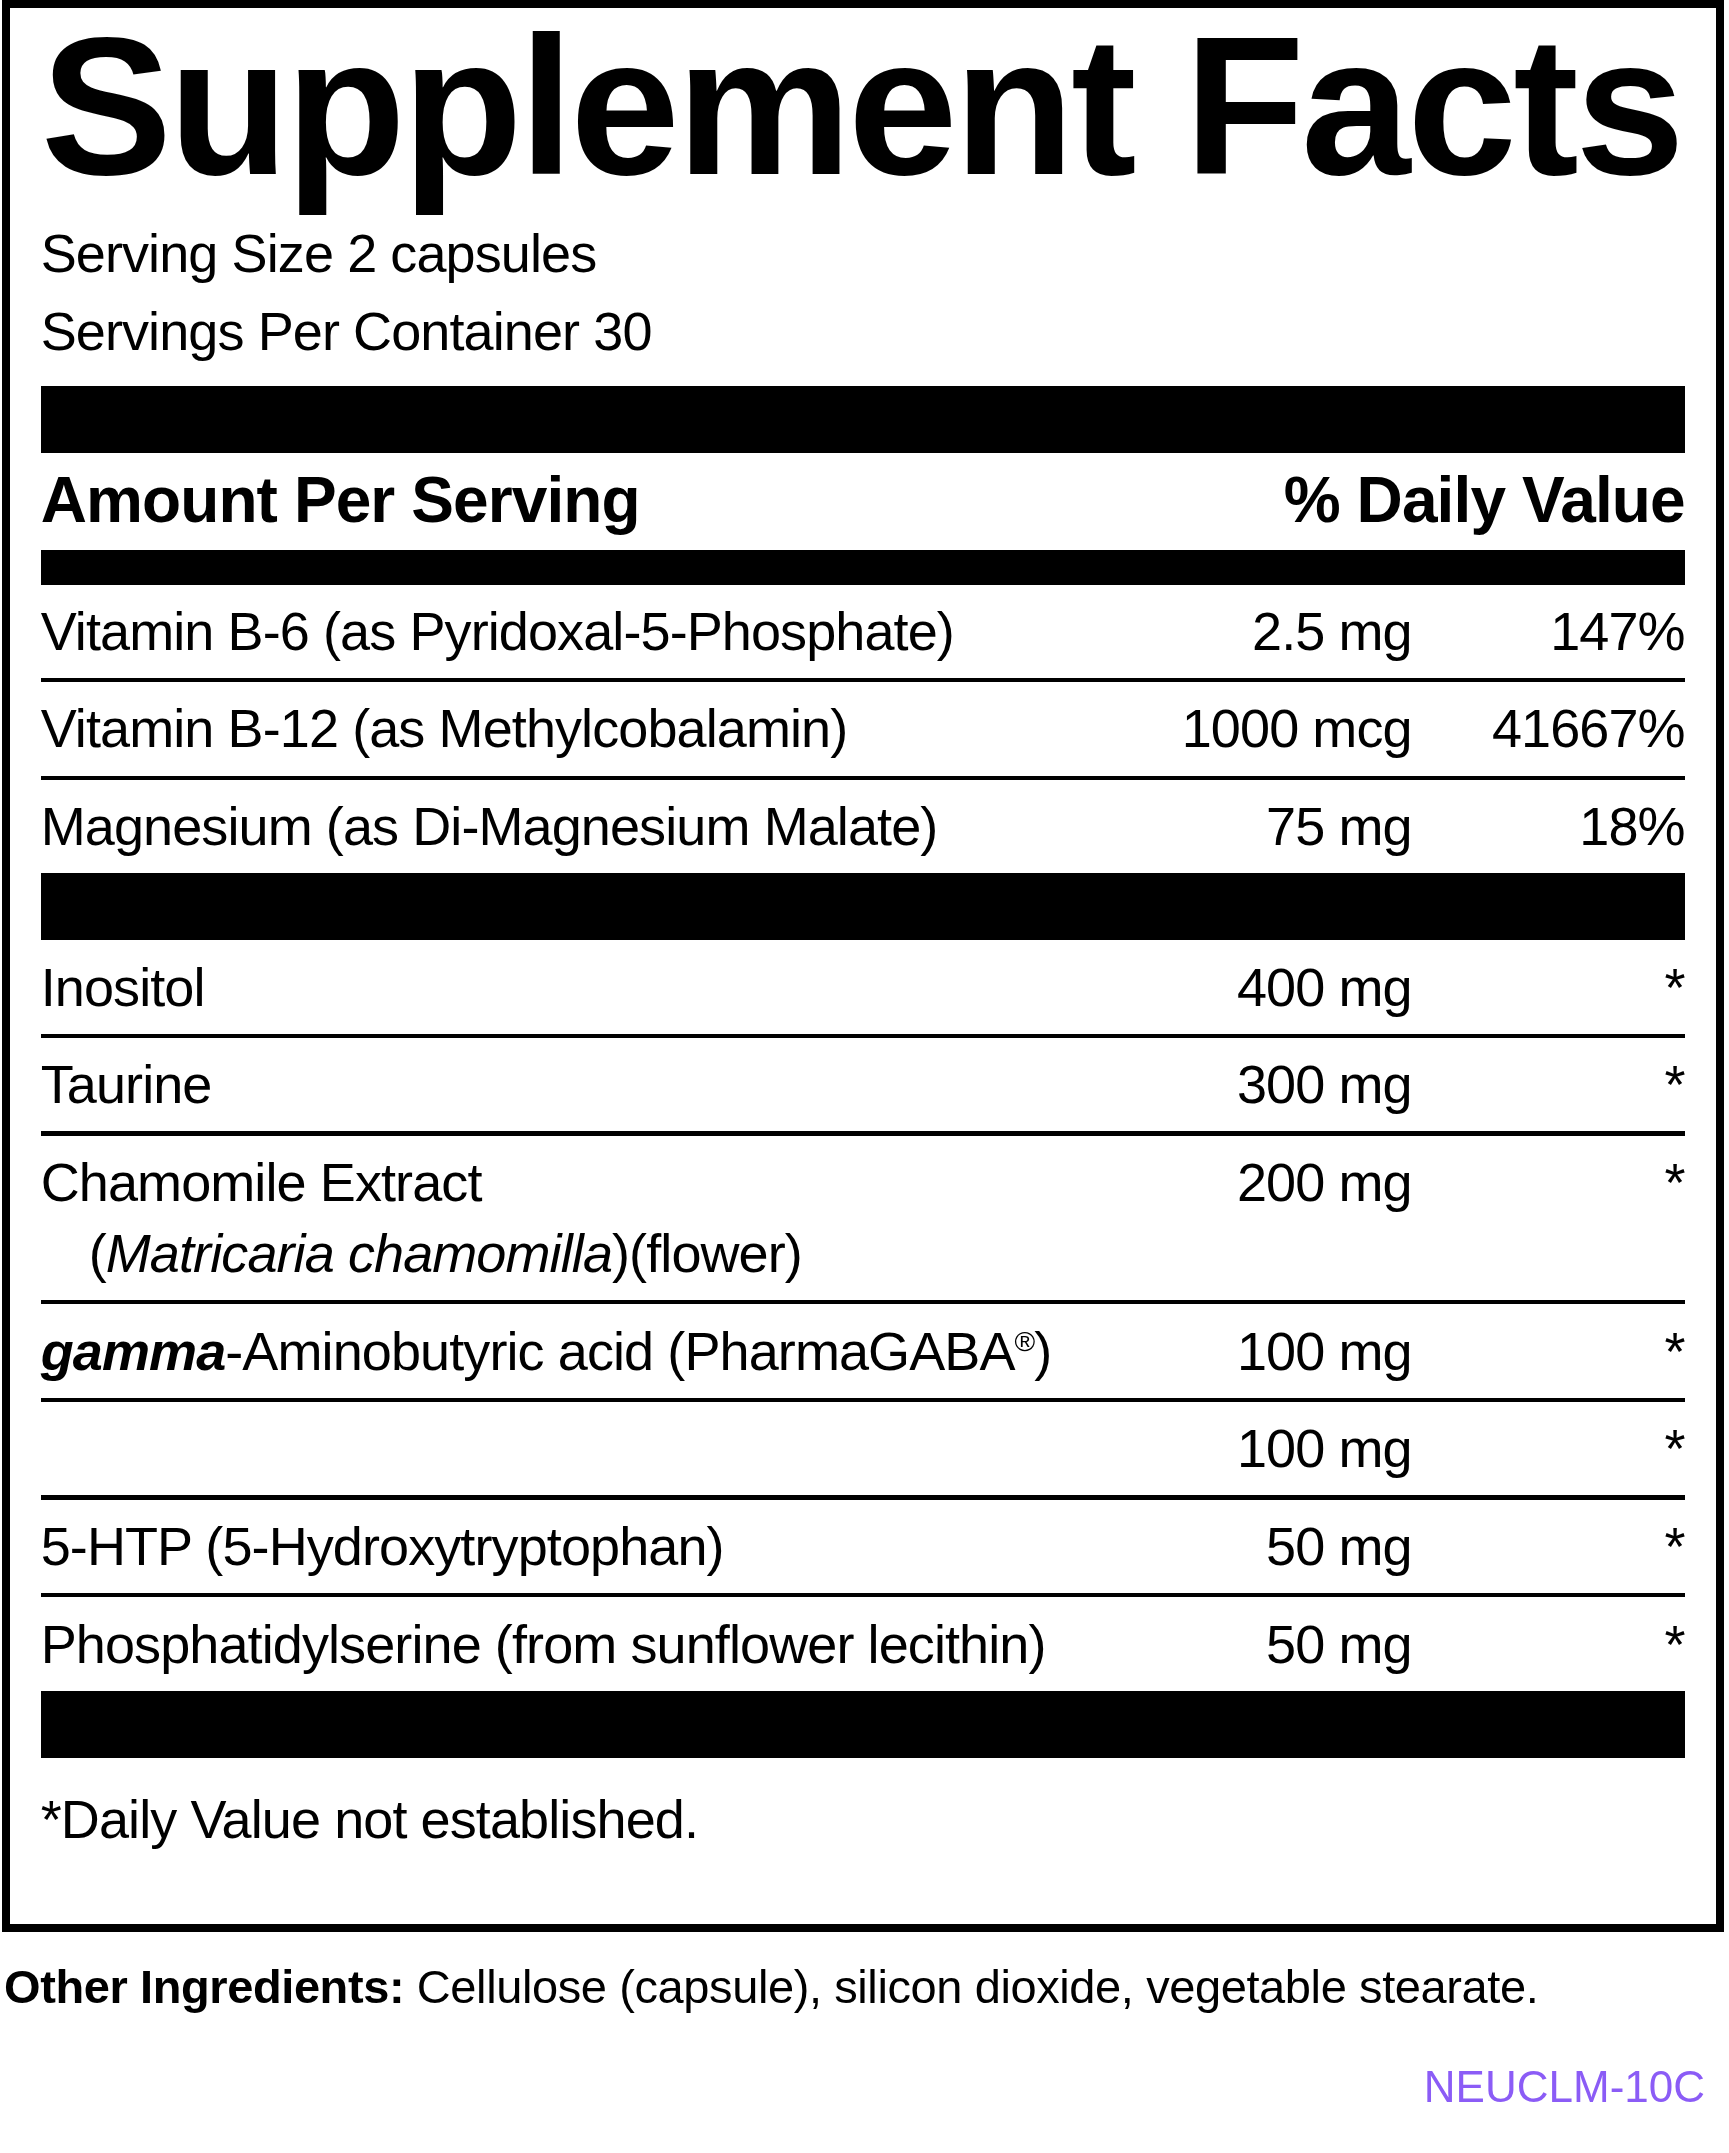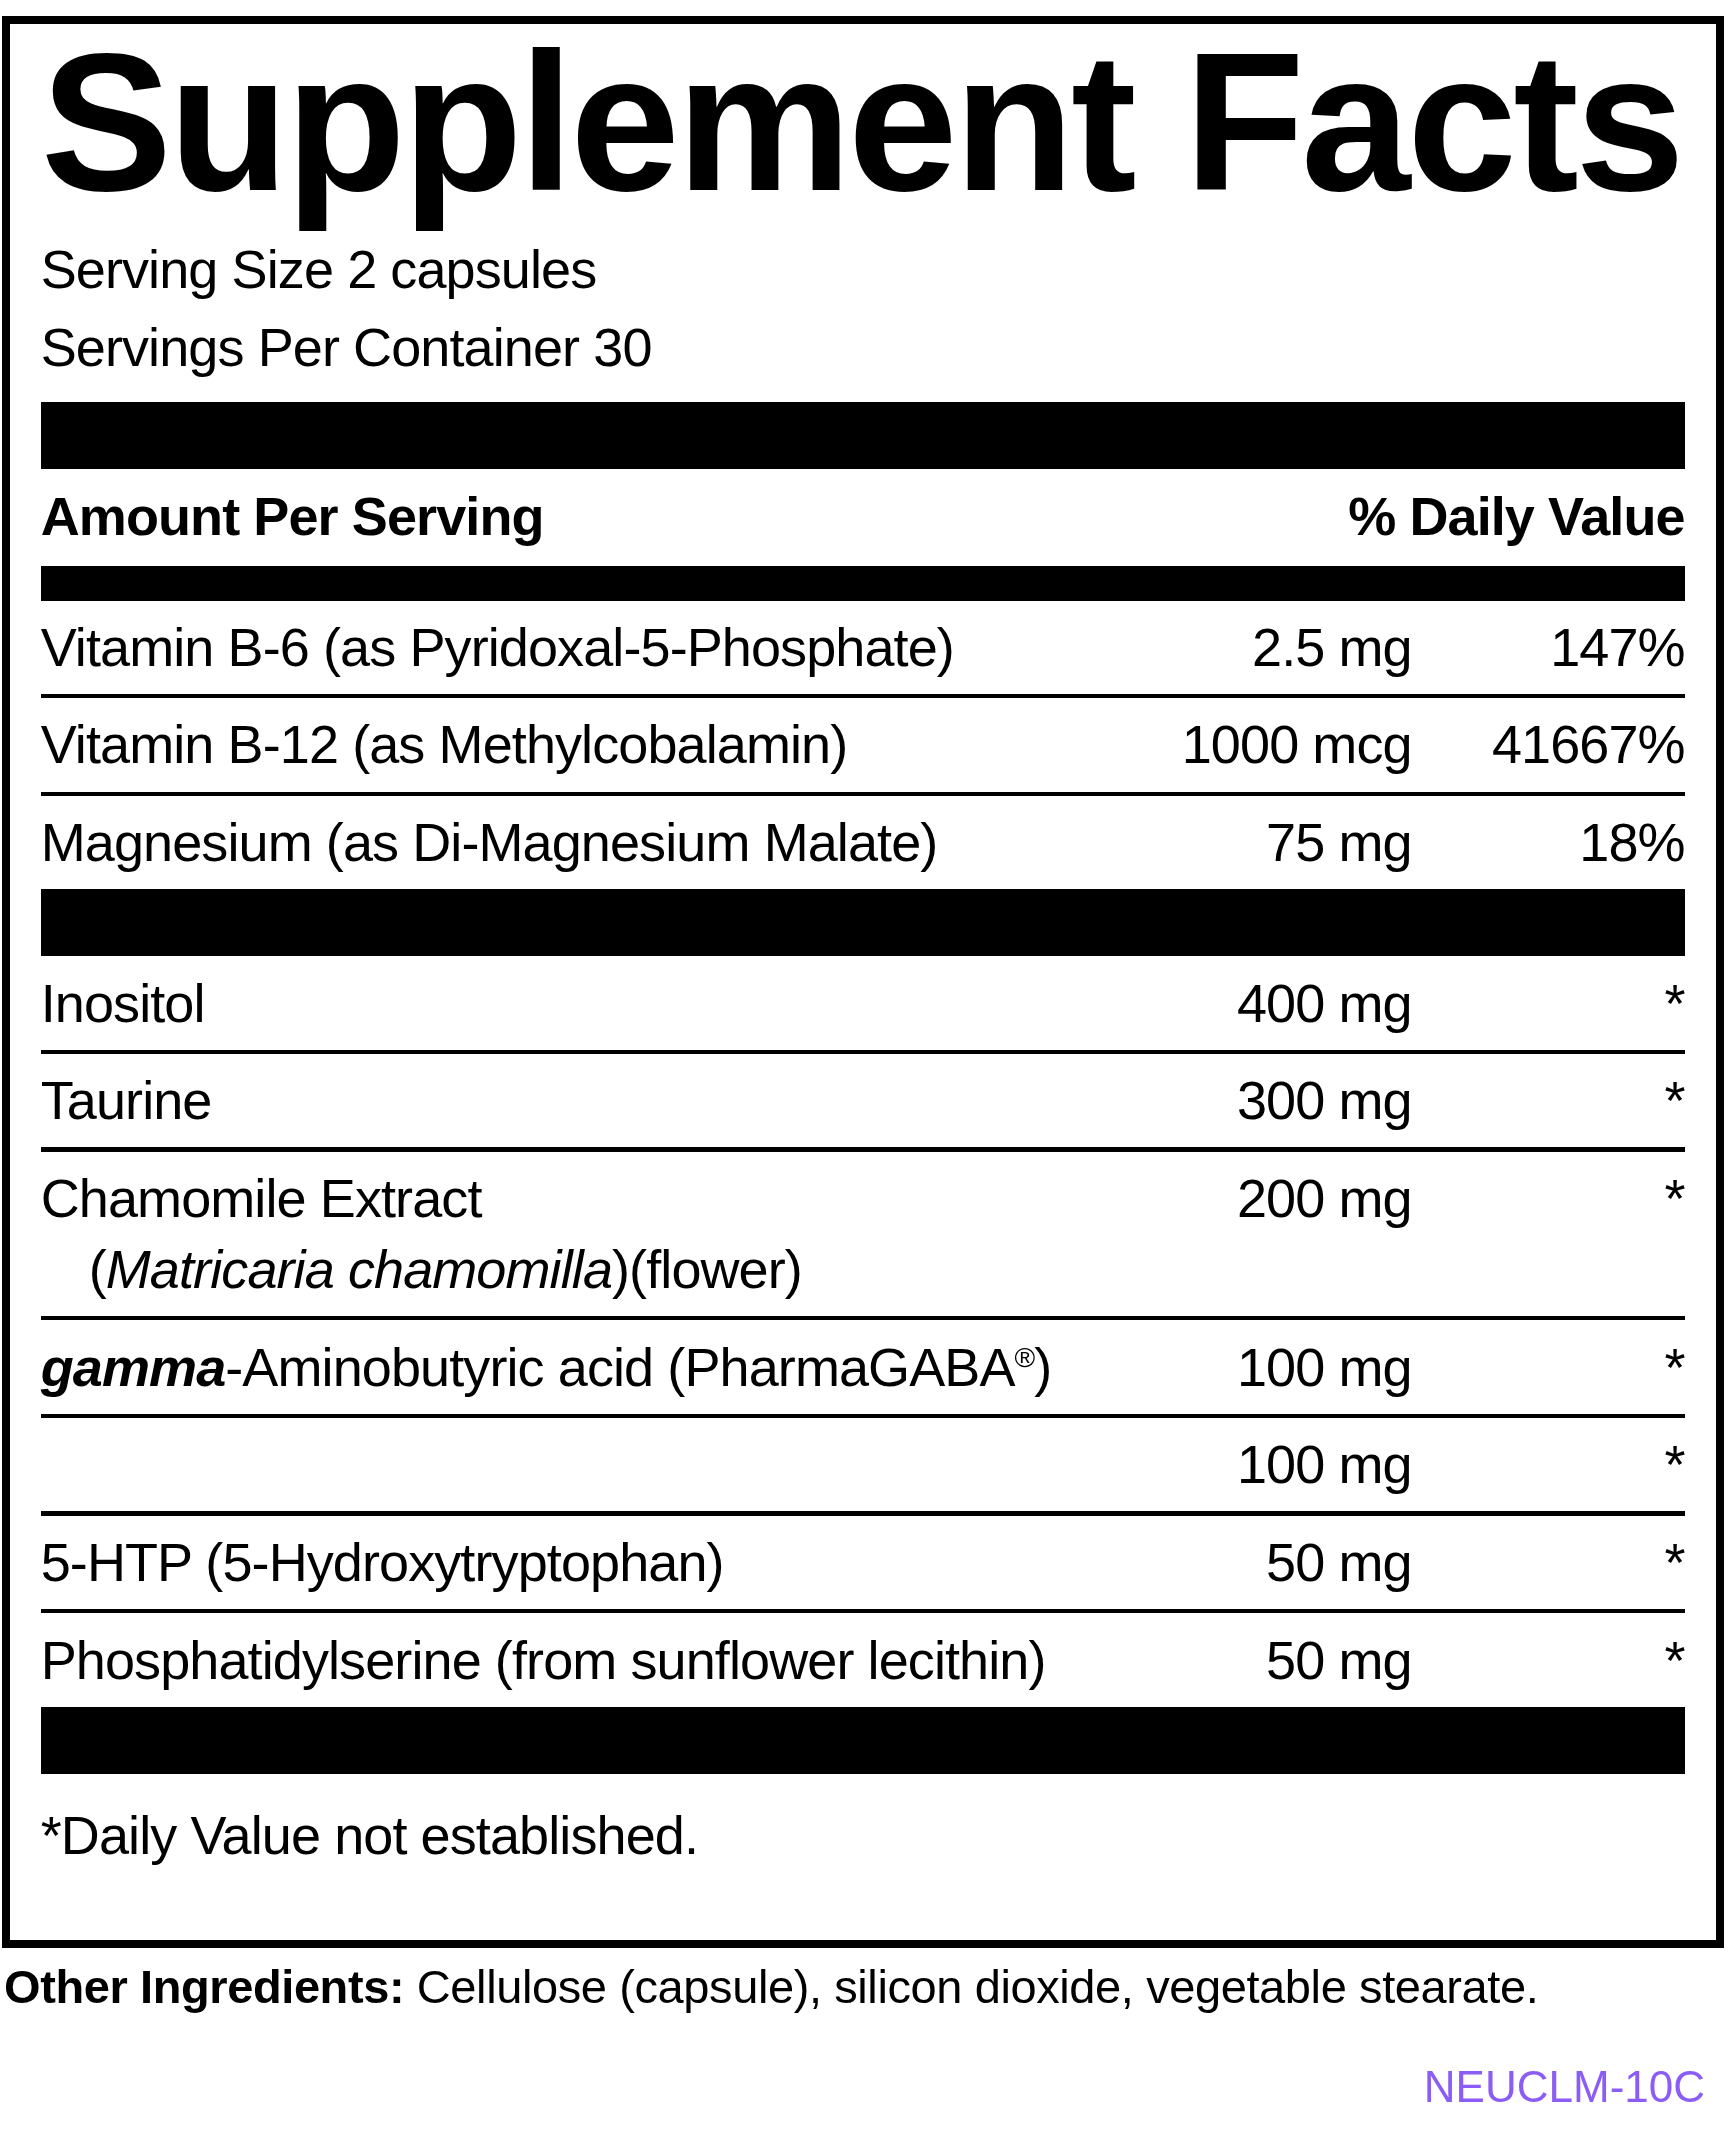--- a/index.html
+++ b/index.html
@@ -1,26 +1,26 @@
 <!DOCTYPE html>
 <html style="font-size:14px"><head>
 <meta charset="utf-8">
 <style>
   html,body{margin:0;padding:0;background:#ffffff;}
   body{width:1729px;height:2154px;position:relative;font-family:"Liberation Sans","DejaVu Sans",sans-serif;color:#000;}
   .page{position:absolute;inset:0;background:#ffffff;overflow:hidden;}
-  .box{position:absolute;top:16px;left:1.7px;width:1722px;height:1932px;border:8.6px solid #000;box-sizing:border-box;padding:0 31px;background:#fff;}
+  .box{position:absolute;top:0;left:1.7px;width:1722px;height:1932px;border:8.6px solid #000;box-sizing:border-box;padding:0 31px;background:#fff;}
   .title{margin:12px 0 0 0;font-size:197px;font-weight:bold;letter-spacing:-3.5px;line-height:173px;white-space:nowrap;}
   .serving-block{margin-top:21px;}
   .serving{font-size:54px;line-height:78px;letter-spacing:-0.9px;}
   .bar{background:#000;width:100%;}
   .bar-thick{height:67px;}
   .bar-med{height:35px;}
   .bar-top{margin-top:15.6px;}
-  .header-row{display:flex;justify-content:space-between;align-items:center;padding:19px 0 21px;font-weight:bold;font-size:54px;letter-spacing:-0.9px;line-height:57px;gap:32px;}
+  .header-row{display:flex;justify-content:space-between;align-items:center;padding:19px 0 21px;font-weight:bold;font-size:64px;letter-spacing:-0.9px;line-height:57px;gap:32px;}
   .header-row span{white-space:nowrap;}
   .row{display:flex;align-items:flex-start;padding:11.2px 0;font-size:54px;line-height:71px;letter-spacing:-0.9px;}
   .name{flex:0 1 auto;white-space:nowrap;}
   .amt{flex:1 1 auto;text-align:right;white-space:nowrap;}
   .dv{flex:0 0 273px;width:273px;text-align:right;white-space:nowrap;}
   .sep{height:4.3px;background:#000;}
   .indent{padding-left:48px;}
   .sup{font-size:0.52em;vertical-align:super;line-height:0;}
   .footnote{font-size:54px;letter-spacing:-0.9px;padding-top:26px;line-height:71px;}
   .other{position:absolute;top:1956px;left:4px;width:1729px;font-size:47px;letter-spacing:-0.4px;line-height:62px;white-space:nowrap;}

